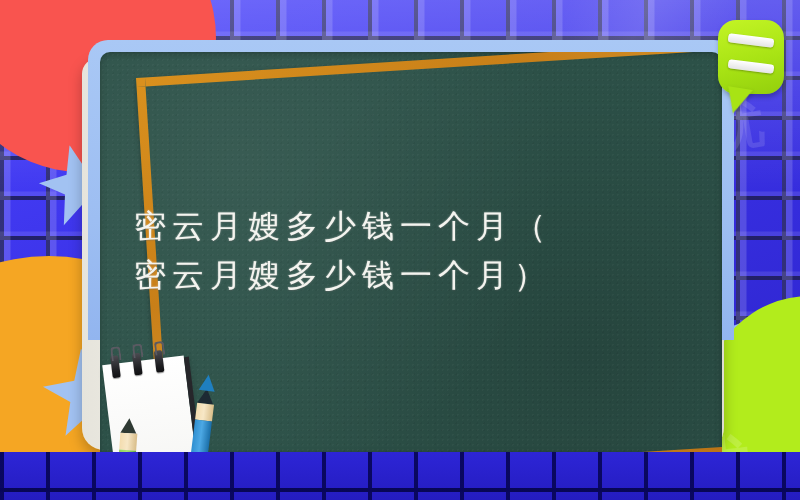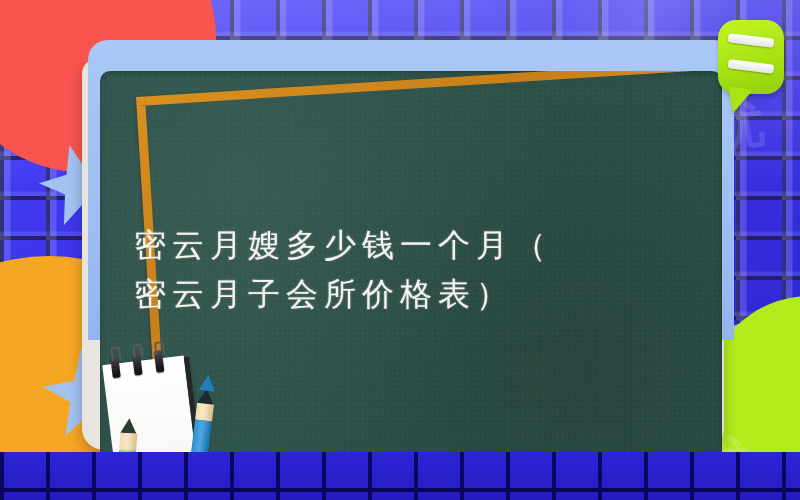--- a/index.html
+++ b/index.html
@@ -100,21 +100,20 @@
   
   .board-face{
     position:absolute;left:28px;top:12px;width:622px;height:400px;
     background-color:#2d5249;
     background-image:
       radial-gradient(circle at 22% 28%, rgba(255,255,255,.055), rgba(255,255,255,0) 58%),
       radial-gradient(circle at 78% 76%, rgba(0,0,0,.16), rgba(0,0,0,0) 60%);
     border-radius:10px 10px 0 0;
     box-shadow:inset 0 2px 6px rgba(0,0,0,.25);
     overflow:hidden;
-    margin-top:19px;
   }
   
   .board-face::before{
     content:"";position:absolute;inset:0;opacity:.5;
     background-image:
       radial-gradient(rgba(255,255,255,.07) 1px, rgba(255,255,255,0) 1px),
       radial-gradient(rgba(0,0,0,.09) 1px, rgba(0,0,0,0) 1px);
     background-size:5px 5px, 7px 7px;
     background-position:0 0, 3px 4px;
     pointer-events:none;
@@ -241,21 +240,21 @@
   <div class="star star-top"></div>
   <div class="star star-bot"></div>
 
   <div class="board-wrap">
     <div class="board-plate"></div>
     <div class="board-frame"></div>
     <div class="board-face">
       <div class="wood-frame"></div>
       <div class="chalk">
         <div>密云月嫂多少钱一个月（</div>
-        <div>密云月子会所价格表）</div>
+        <div>密云月嫂多少钱一个月）</div>
       </div>
     </div>
   </div>
 
   <div class="notepad">
     <div class="notepad-edge"></div>
     <div class="ring r1"></div>
     <div class="ring r2"></div>
     <div class="ring r3"></div>
   </div>

